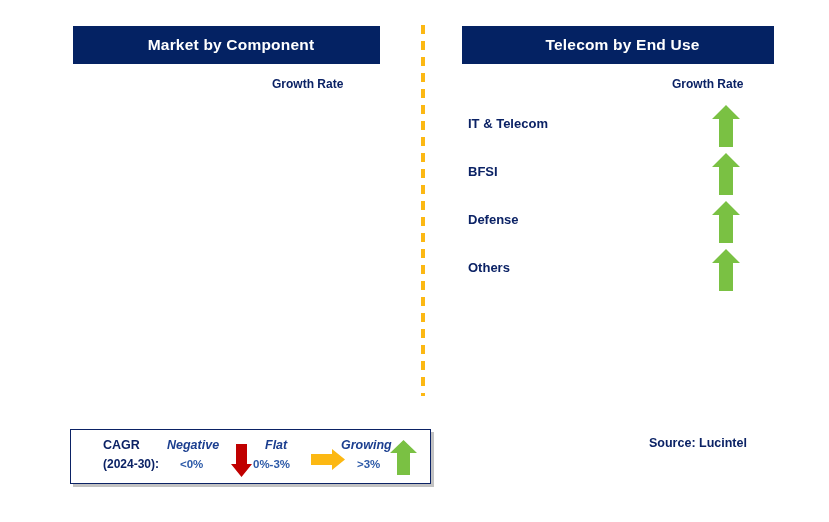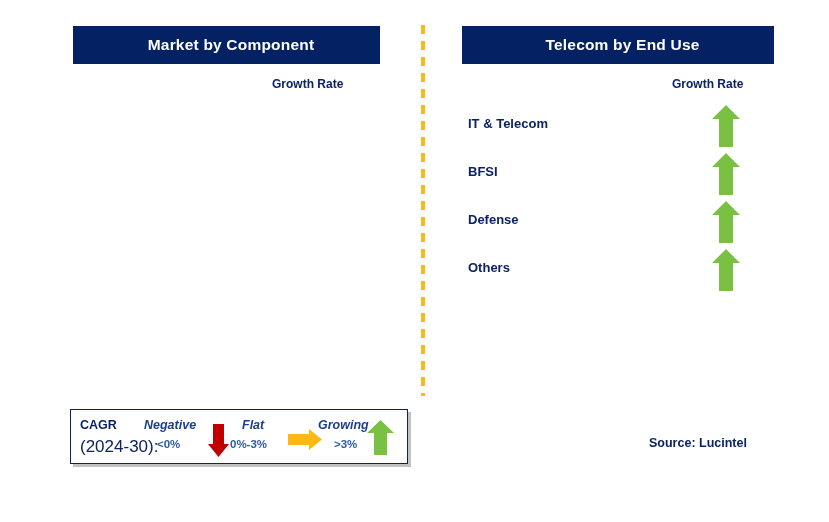--- a/index.html
+++ b/index.html
@@ -92,39 +92,40 @@
 
   
   .arrow-up-green   { display: block; }
   .arrow-down-red   { display: block; }
   .arrow-right-amber{ display: block; }
 
   
   #legend-box {
     position: absolute;
     left: 70px;
-    top: 409px;
+    top: 429px;
     width: 336px;
     height: 53px;
     border: 1.6px solid #0b2265;
     background: #ffffff;
     box-shadow: 3px 3px 0 0 rgba(120,120,120,0.45);
+    padding-left: 23px;
   }
   .legend-inner {
     position: relative;
     width: 100%;
     height: 100%;
   }
   #legend-cagr-line1 {
     position: absolute; left: 9px; top: 8px;
     color: #0b2265; font-weight: bold; font-size: 12.5px; white-space: nowrap;
   }
   #legend-cagr-line2 {
     position: absolute; left: 9px; top: 27px;
-    color: #0b2265; font-weight: normal; font-size: 17px; white-space: nowrap;
+    color: #0b2265; font-weight: bold; font-size: 12px; white-space: nowrap;
   }
   .legend-term {
     position: absolute;
     color: #1b3e8f;
     font-weight: bold;
     font-style: italic;
     font-size: 12.5px;
     white-space: nowrap;
   }
   .legend-range {

